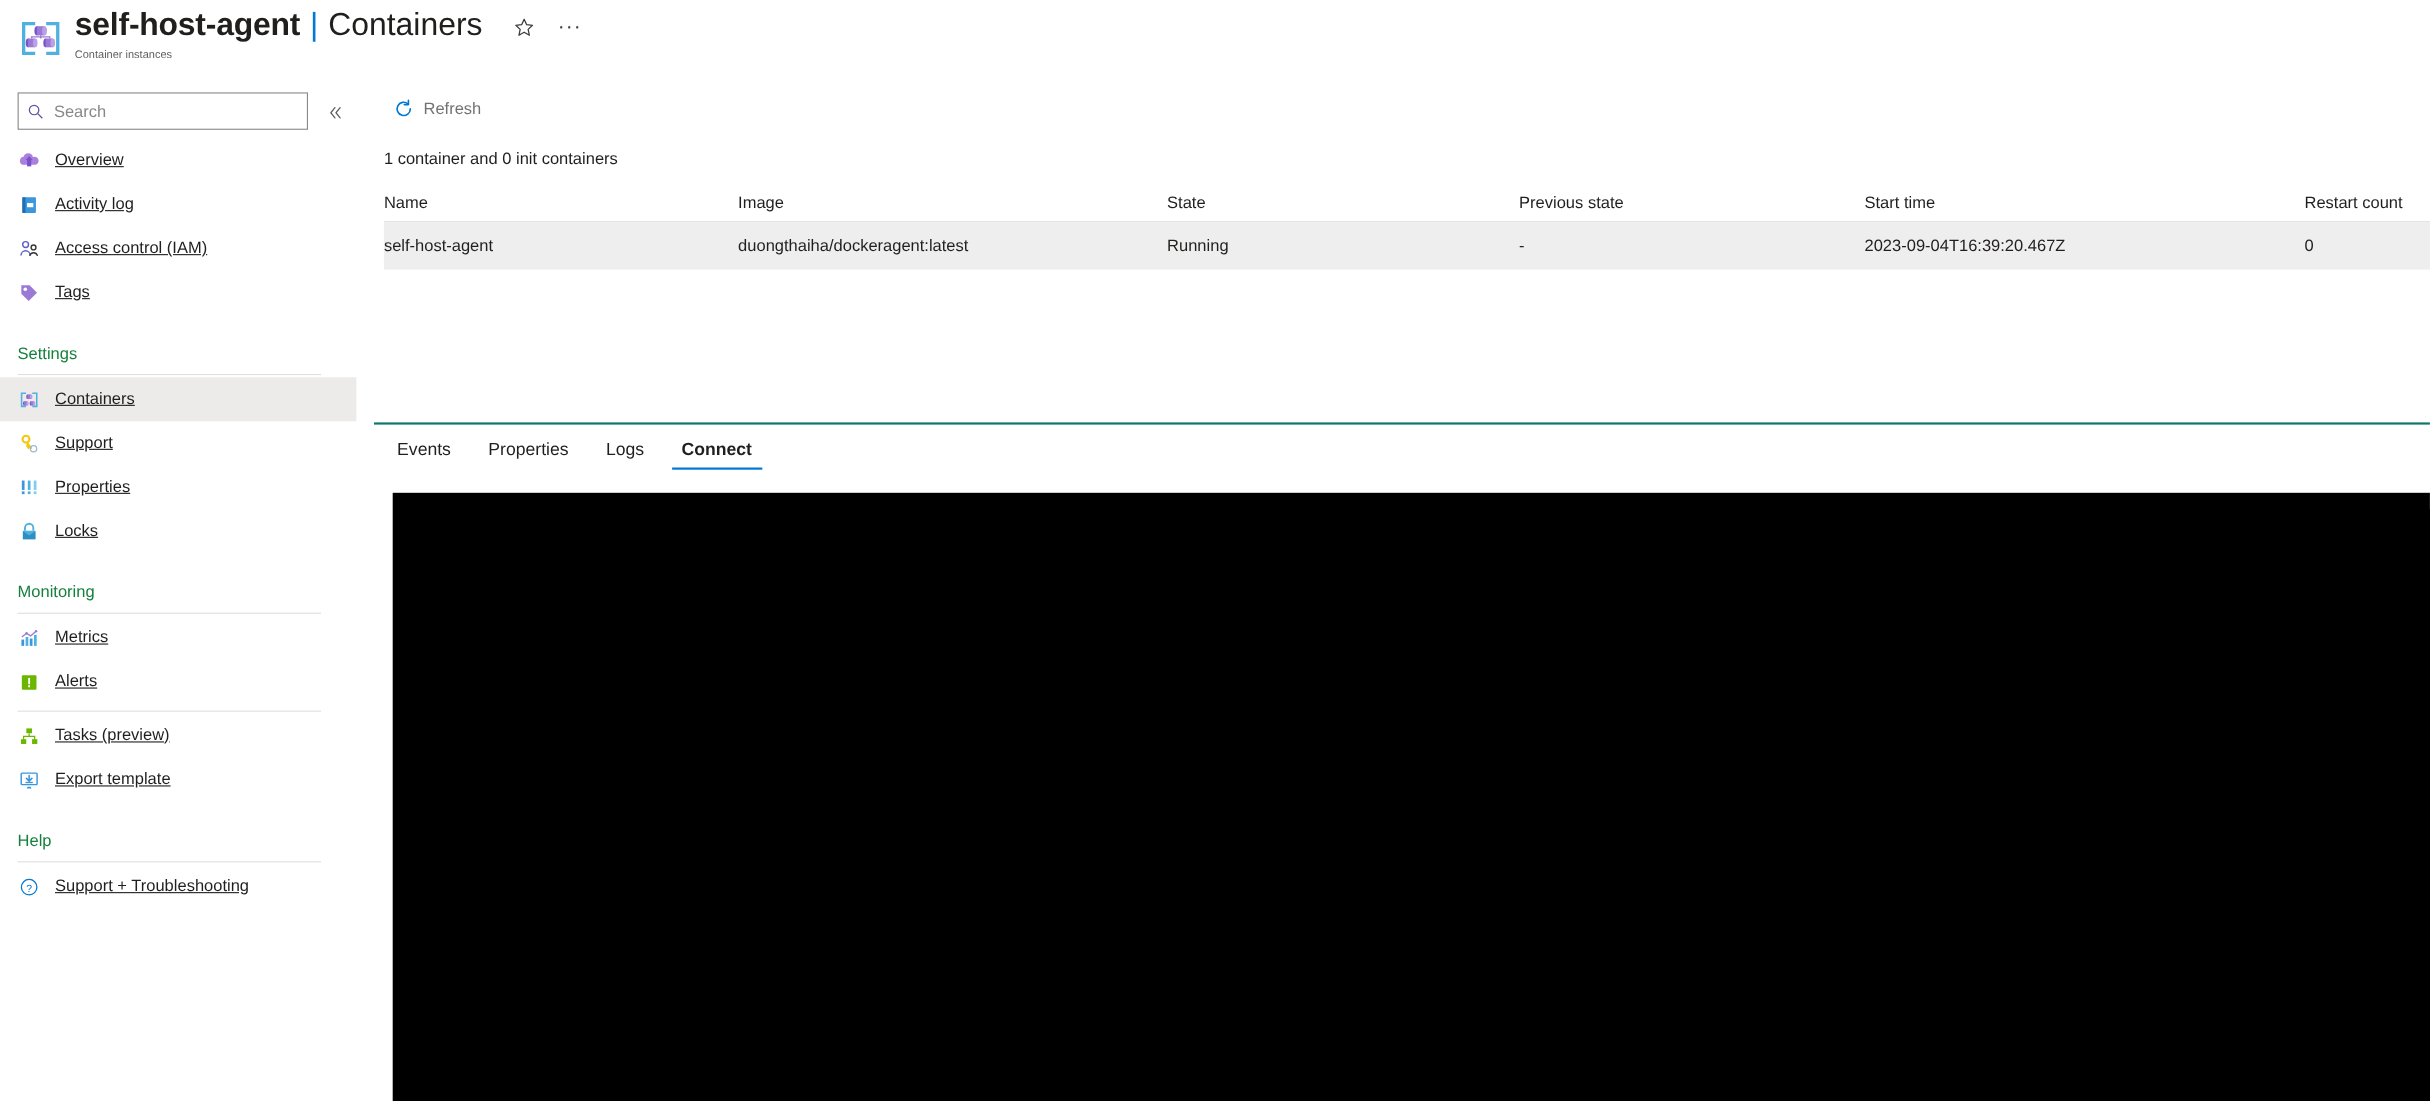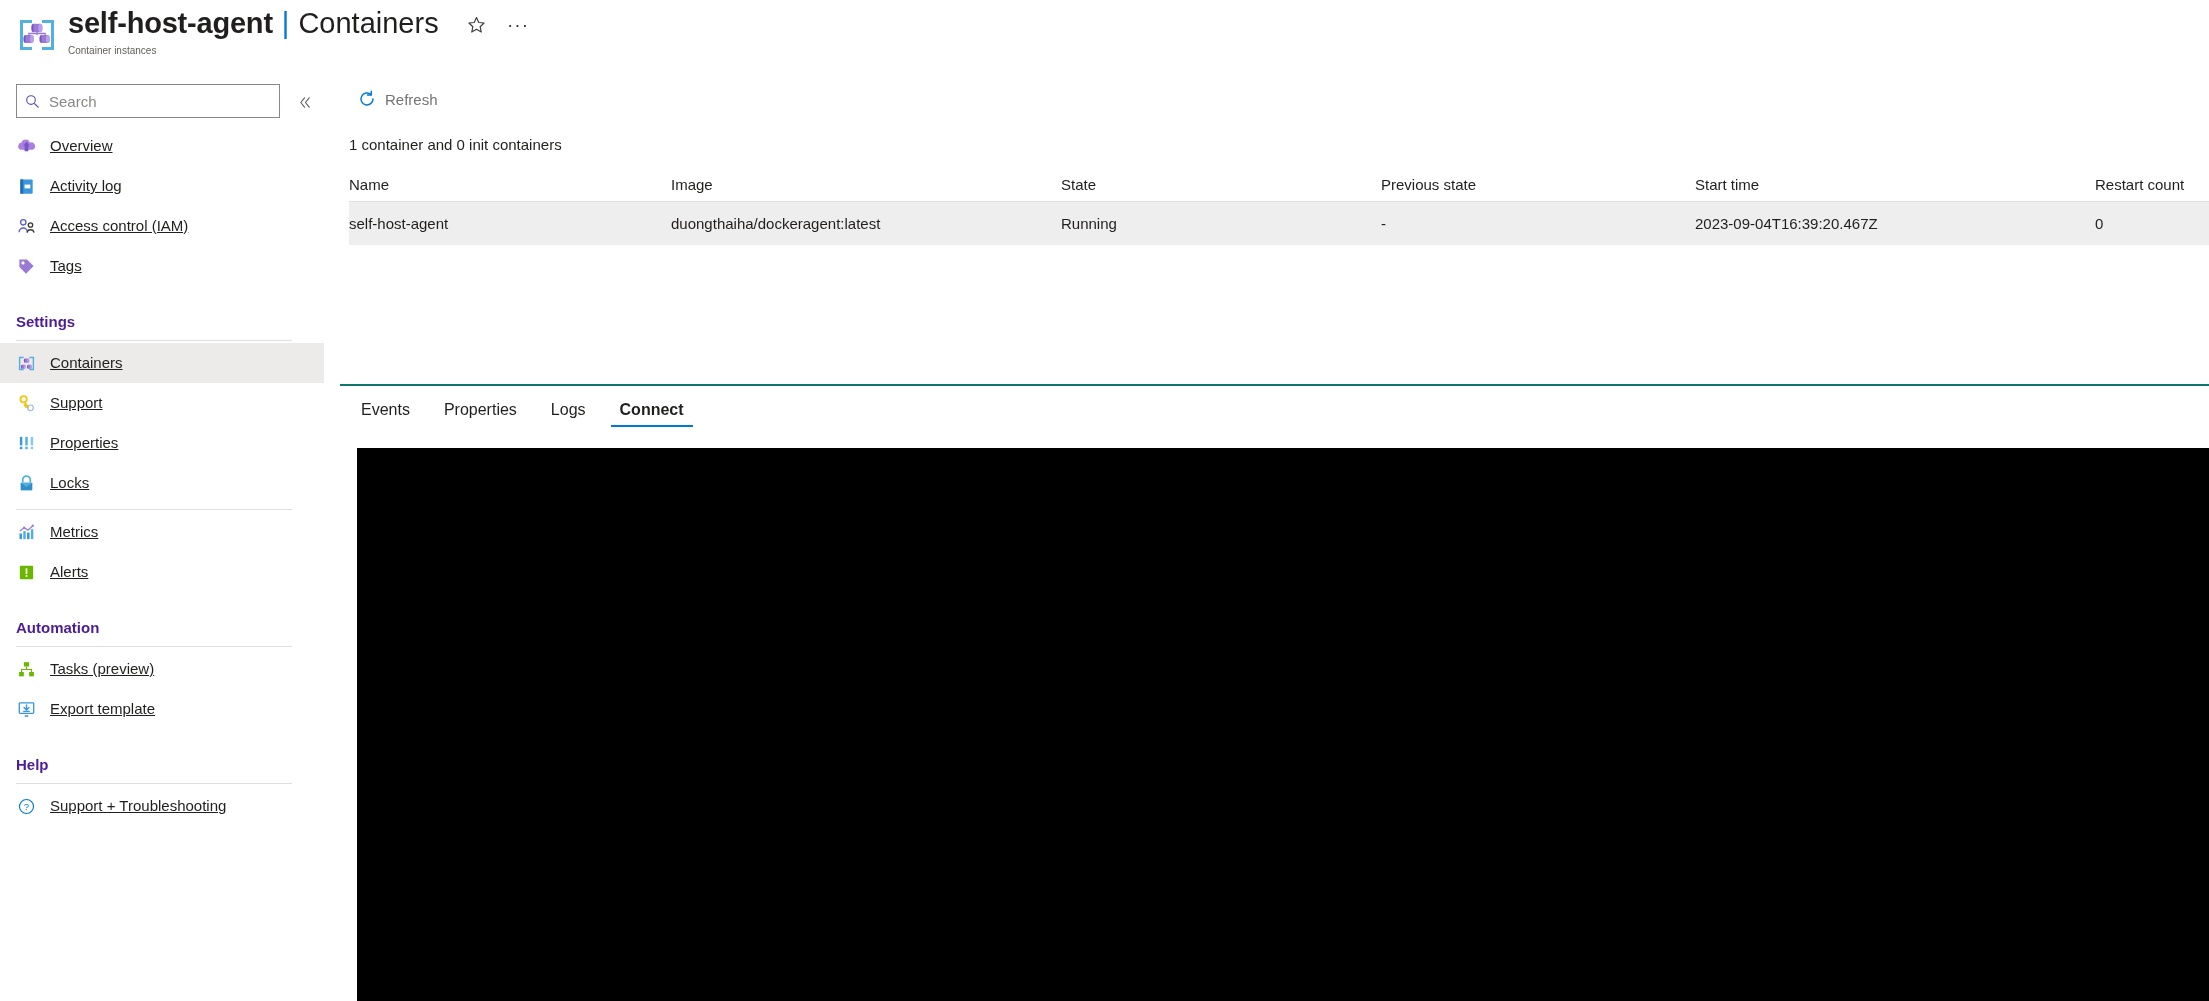--- a/index.html
+++ b/index.html
@@ -116,22 +116,22 @@
     width: 20px; height: 20px;
     margin-right: 14px;
     display: flex; align-items: center; justify-content: center;
     flex: 0 0 20px;
   }
   .nav-label { line-height: 20px; text-decoration: underline; }
 
   .nav-group {
     padding-left: 16px;
     font-size: 15px;
-    font-weight: 700;
-    color: #4c1d95;
+    font-weight: 400;
+    color: #15803d;
     height: 34px;
     display: flex; align-items: flex-end;
     padding-bottom: 4px;
     margin-top: 14px;
   }
   .group-rule {
     height: 1px;
     background: #e1dfdd;
     margin: 6px 16px 2px 16px;
     width: 276px;
@@ -390,20 +390,21 @@
       <span class="nav-icon">
         <svg width="19" height="19" viewBox="0 0 20 20">
           <path d="M6 9 V6.2 a4 4 0 0 1 8 0 V9" fill="none" stroke="#50b0e0" stroke-width="1.8"></path>
           <rect x="4" y="9" width="12" height="8.2" rx="0.8" fill="#50b0e0"></rect>
           <path d="M4 9.3 L10 13.6 L16 9.3 V17 H4 Z" fill="#2f8fc4"></path>
         </svg>
       </span>
       <span class="nav-label">Locks</span>
     </div>
 
+    <div class="nav-group">Monitoring</div>
     <div class="group-rule"></div>
 
     <div class="nav-item">
       <span class="nav-icon">
         <svg width="19" height="19" viewBox="0 0 20 20">
           <rect x="2.6" y="11" width="2.6" height="6" fill="#3a96dd"></rect>
           <rect x="6.6" y="8.5" width="2.6" height="8.5" fill="#50b0e0"></rect>
           <rect x="10.6" y="10" width="2.6" height="7" fill="#3a96dd"></rect>
           <rect x="14.6" y="6.5" width="2.6" height="10.5" fill="#50b0e0"></rect>
           <path d="M3 8.5 L7.5 5 L11.5 7.5 L17 2.6" fill="none" stroke="#9b7ad6" stroke-width="1.3"></path>
@@ -418,21 +419,20 @@
       <span class="nav-icon">
         <svg width="19" height="19" viewBox="0 0 20 20">
           <rect x="3" y="3" width="14" height="14" rx="1" fill="#6bb700"></rect>
           <rect x="9.1" y="5.6" width="1.8" height="6" fill="#ffffff"></rect>
           <rect x="9.1" y="12.6" width="1.8" height="1.9" fill="#ffffff"></rect>
         </svg>
       </span>
       <span class="nav-label">Alerts</span>
     </div>
 
-    <div class="nav-group">Automation</div>
     <div class="group-rule"></div>
 
     <div class="nav-item">
       <span class="nav-icon">
         <svg width="19" height="19" viewBox="0 0 20 20">
           <rect x="7.3" y="2.3" width="5.4" height="4.6" fill="#6bb700"></rect>
           <rect x="2.2" y="12.6" width="5" height="4.6" fill="#6bb700"></rect>
           <rect x="12.8" y="12.6" width="5" height="4.6" fill="#6bb700"></rect>
           <path d="M10 7 V10 M4.7 12.6 V10 H15.3 V12.6" fill="none" stroke="#6bb700" stroke-width="1.2"></path>
         </svg>

